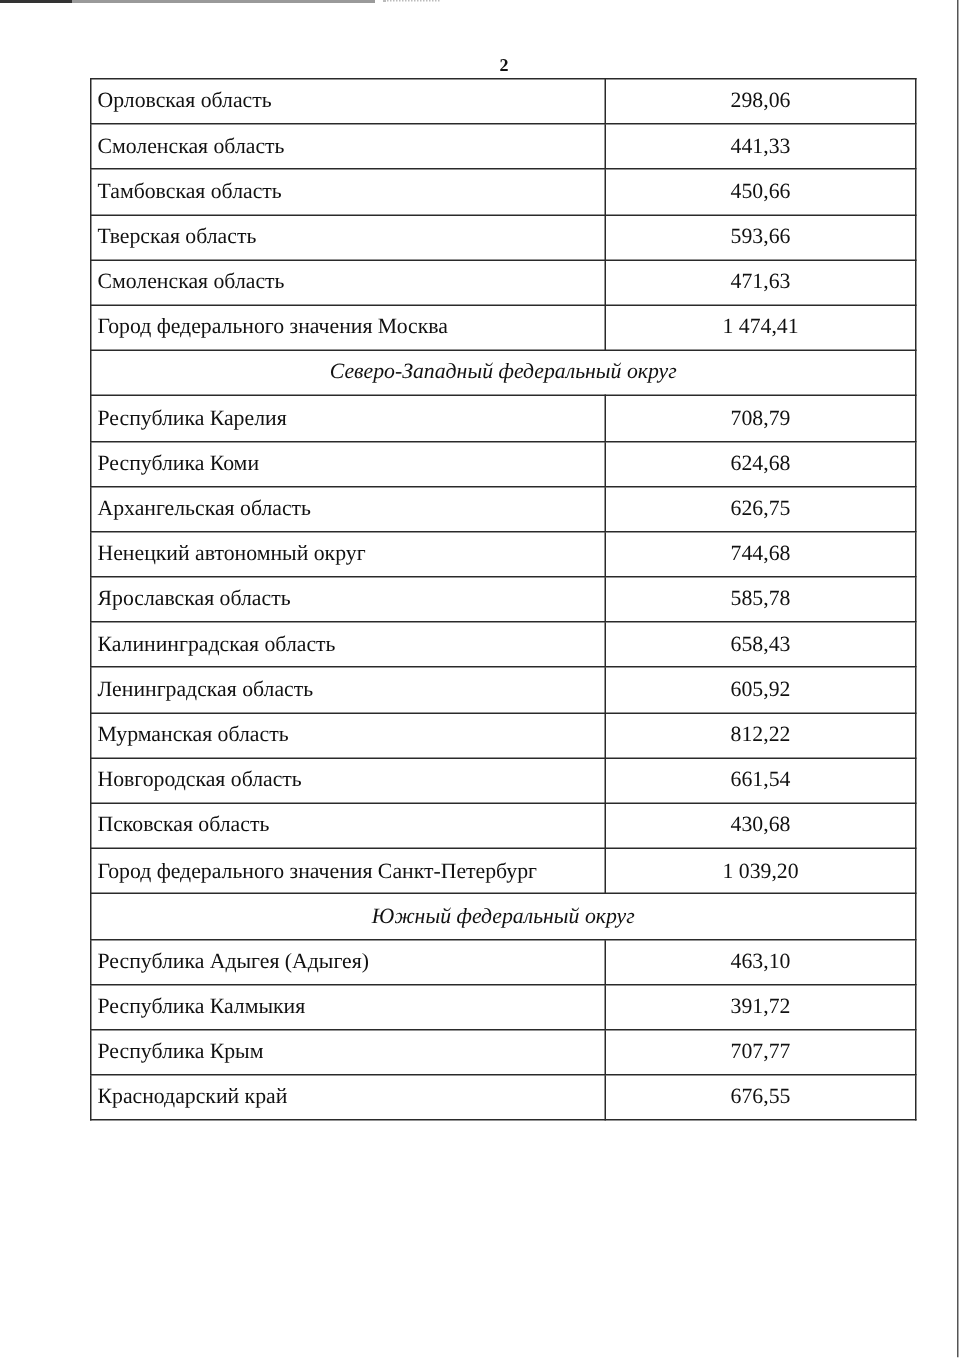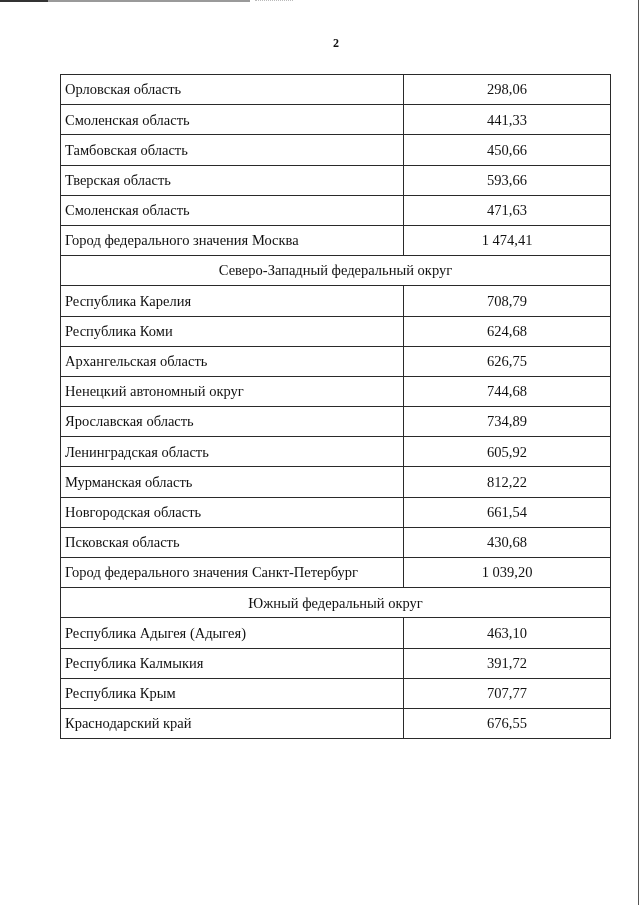--- a/index.html
+++ b/index.html
@@ -48,21 +48,21 @@
       top: 36px;
       left: 0;
       width: 672px;
       text-align: center;
       font-size: 12px;
       font-weight: bold;
     }
     .data-table {
       position: absolute;
       left: 60px;
-      top: 74px;
+      top: 52px;
       width: 550px;
       border-collapse: collapse;
       table-layout: fixed;
       font-size: 14.5px;
     }
     .data-table td {
       border: 1px solid #2a2a2a;
       height: 29.2px;
       padding: 0 0 0 4px;
       vertical-align: middle;
@@ -72,20 +72,21 @@
     .data-table col.c-name { width: 343px; }
     .data-table col.c-val { width: 207px; }
     .data-table td.val {
       text-align: center;
       padding: 0;
       margin-top: 32px;
     }
     .data-table td.group {
       text-align: center;
       padding: 0;
+      font-style: italic;
     }
   </style>
 </head>
 <body>
 
 <div class="scan-top-line"></div>
 <div class="scan-top-line dark"></div>
 <div class="scan-top-dots"></div>
 <div class="scan-right-line"></div>
 
@@ -135,21 +136,25 @@
       <tr>
         <td class="name">Архангельская область</td>
         <td class="val">626,75</td>
       </tr>
       <tr>
         <td class="name">Ненецкий автономный округ</td>
         <td class="val">744,68</td>
       </tr>
       <tr>
         <td class="name">Ярославская область</td>
-        <td class="val">734,89</td>
+        <td class="val">585,78</td>
+      </tr>
+      <tr>
+        <td class="name">Калининградская область</td>
+        <td class="val">658,43</td>
       </tr>
       <tr>
         <td class="name">Ленинградская область</td>
         <td class="val">605,92</td>
       </tr>
       <tr>
         <td class="name">Мурманская область</td>
         <td class="val">812,22</td>
       </tr>
       <tr>

